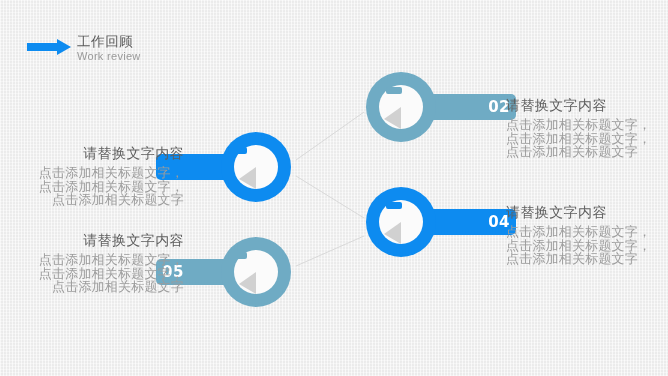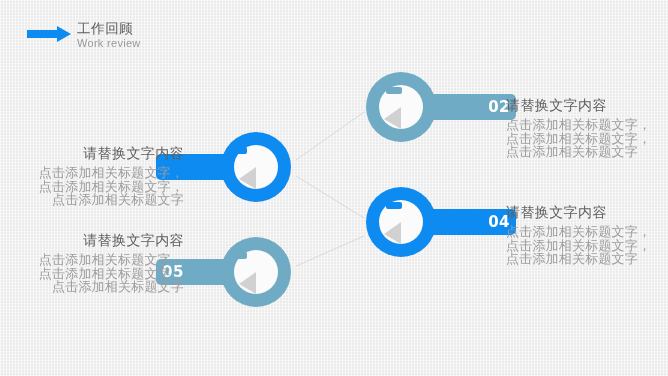--- a/index.html
+++ b/index.html
@@ -33,21 +33,21 @@
         rgba(255,255,255,0.35) 1px,
         rgba(0,0,0,0.010) 1px,
         rgba(0,0,0,0.010) 3px);
     overflow: hidden;
   }
 
   
   #header {
     position: absolute;
     left: 0;
-    top: 1px;
+    top: 14px;
     width: 100%;
     height: 40px;
   }
   .hdr-arrow {
     position: absolute;
     left: 27px;
     top: 25px;
   }
   .hdr-text {
     position: absolute;

